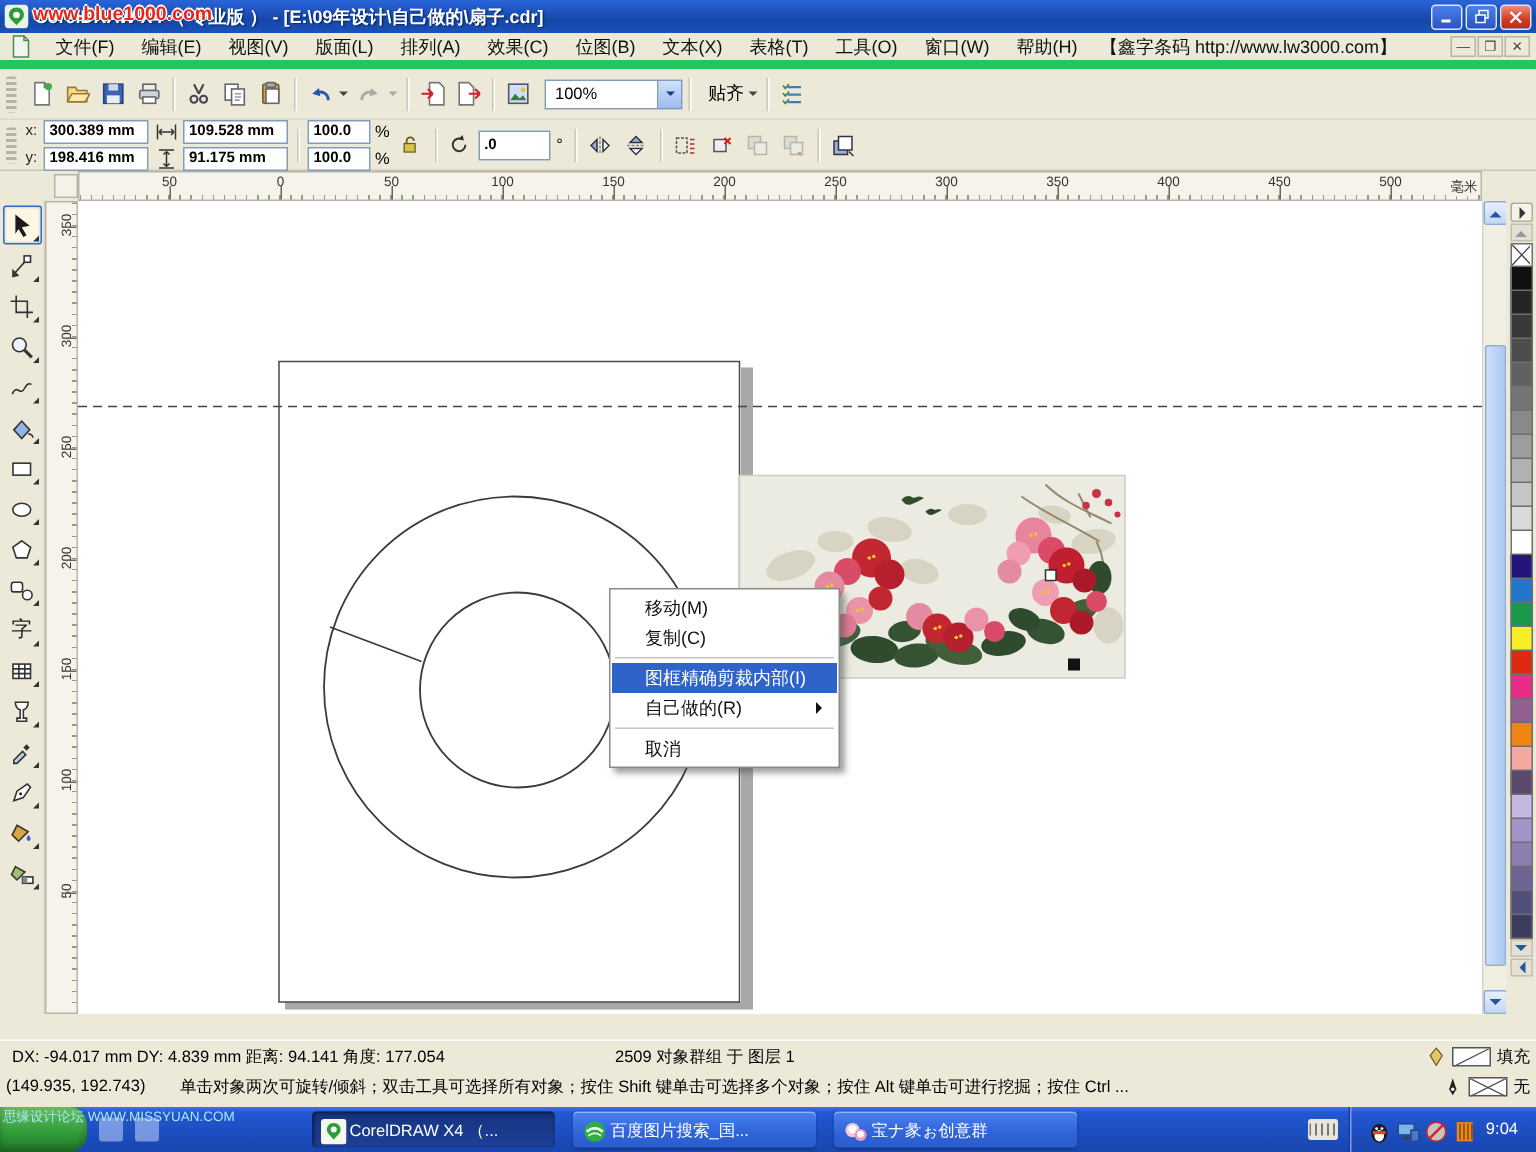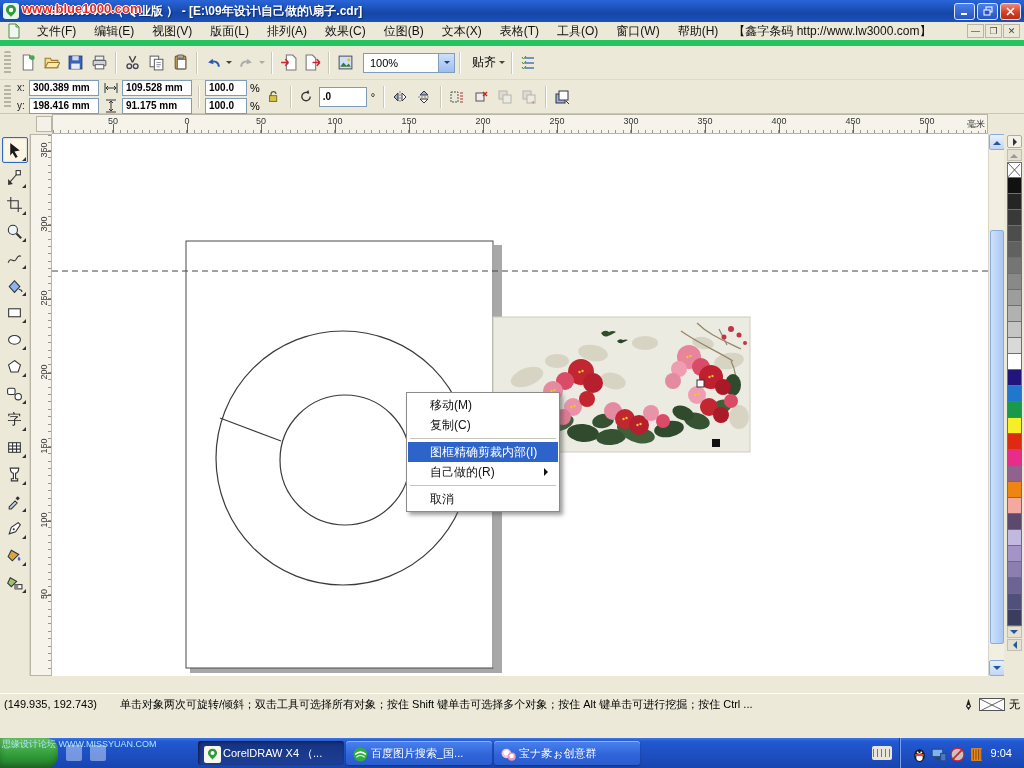--- a/index.html
+++ b/index.html
@@ -122,21 +122,21 @@
   .indic-swatch svg { position:absolute; inset:0; }
 
   
   #taskbar { position:absolute; left:0; top:738px; width:1024px; height:30px;
     background:linear-gradient(#3a76e8,#2258d2 12%,#1c4bbb 70%,#1845ae); display:flex; align-items:center; }
   #startstub { width:58px; height:30px; border-radius:0 12px 12px 0; background:linear-gradient(#63c064,#2f9a38 60%,#257d2c); box-shadow:inset 0 -3px 6px rgba(0,0,0,.25); }
   .ql { width:16px; height:16px; margin-left:8px; opacity:.5; border-radius:2px; background:#cfe0ff; }
   #tk-watermark { position:absolute; left:2px; top:2px; z-index:5; pointer-events:none; }
   #tk-watermark .big { font-size:17px; font-weight:bold; color:#fff; text-shadow:1px 1px 2px #123,0 0 3px #356; white-space:nowrap; }
   #tk-watermark .small { font-size:9px; color:#aee6f2; margin-top:-2px; white-space:nowrap; }
-  .taskbtn { height:24px; width:146px; margin-left:2px; border-radius:3px; display:flex; align-items:center; gap:4px; padding:0 6px;
+  .taskbtn { height:24px; width:162px; margin-left:12px; border-radius:3px; display:flex; align-items:center; gap:4px; padding:0 6px;
     background:linear-gradient(#4a82ee,#2f63d8 60%,#2a5ccc); box-shadow:inset 0 1px 0 rgba(255,255,255,.4),0 1px 2px rgba(0,0,0,.3);
     color:#fff; font-size:11px; white-space:nowrap; overflow:hidden; }
   .taskbtn.active { background:linear-gradient(#16337f,#1d3f97); box-shadow:inset 1px 1px 3px rgba(0,0,0,.55); }
   .taskbtn .ticon { width:15px; height:15px; flex:0 0 15px; }
   #traykb { margin-left:auto; width:20px; height:14px; background:#e8e6da; border:1px solid #9a96885; border-radius:2px;
     background-image:repeating-linear-gradient(90deg,#777 0 1px,transparent 1px 4px); background-size:100% 8px; background-repeat:no-repeat; background-position:1px 3px; }
   #tray { height:30px; margin-left:8px; padding:0 8px 0 10px; display:flex; align-items:center; gap:4px;
     border-left:1px solid #7aa0ee; box-shadow:-1px 0 0 #1a3c96; background:linear-gradient(#3a76e8,#2258d2 12%,#1c4bbb 70%,#1845ae); }
   #clock { color:#fff; font-size:11px; margin-left:4px; padding-right:4px; }
   .tray-ic { width:15px; height:15px; }
@@ -780,20 +780,35 @@
     <div id="hzoom">
       <svg width="12" height="12" viewBox="0 0 12 12">
           <circle cx="5" cy="5" r="3.4" fill="none" stroke="#445"></circle>
           <path d="M7.6 7.6l3 3" stroke="#445" stroke-width="1.6"></path>
         </svg>
     </div>
   </div>
 
   <div id="statusbar">
     <div class="srow">
+      <span class="t1">DX: -94.017 mm DY: 4.839 mm 距离: 94.141 角度: 177.054</span>
+      <span class="t2">2509 对象群组 于 图层 1</span>
+      <span class="sright">
+        <svg width="13" height="13" viewBox="0 0 16 16">
+            <path d="M8 1l5 6-5 8-5-8z" fill="#e8c46a" stroke="#6a5a2a"></path>
+          </svg>
+        <span class="indic-swatch">
+            <svg viewBox="0 0 26 13">
+              <path d="M26 0L0 13" stroke="#555"></path>
+            </svg>
+          </span>
+        <span>填充</span>
+      </span>
+    </div>
+    <div class="srow">
       <span class="t1" style="left:4px">(149.935, 192.743)</span>
       <span class="hint">单击对象两次可旋转/倾斜；双击工具可选择所有对象；按住 Shift 键单击可选择多个对象；按住 Alt 键单击可进行挖掘；按住 Ctrl ...</span>
       <span class="sright">
         <svg width="13" height="13" viewBox="0 0 16 16">
             <path d="M8 1l3 9-3 5-3-5z" fill="#222"></path>
             <circle cx="8" cy="10" r="1.4" fill="#fff"></circle>
           </svg>
         <span class="indic-swatch">
             <svg viewBox="0 0 26 13">
               <path d="M0 0l26 13M26 0L0 13" stroke="#555"></path>

